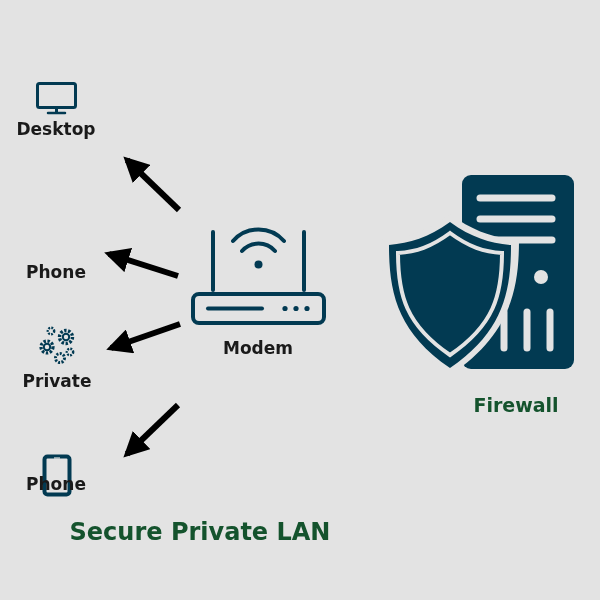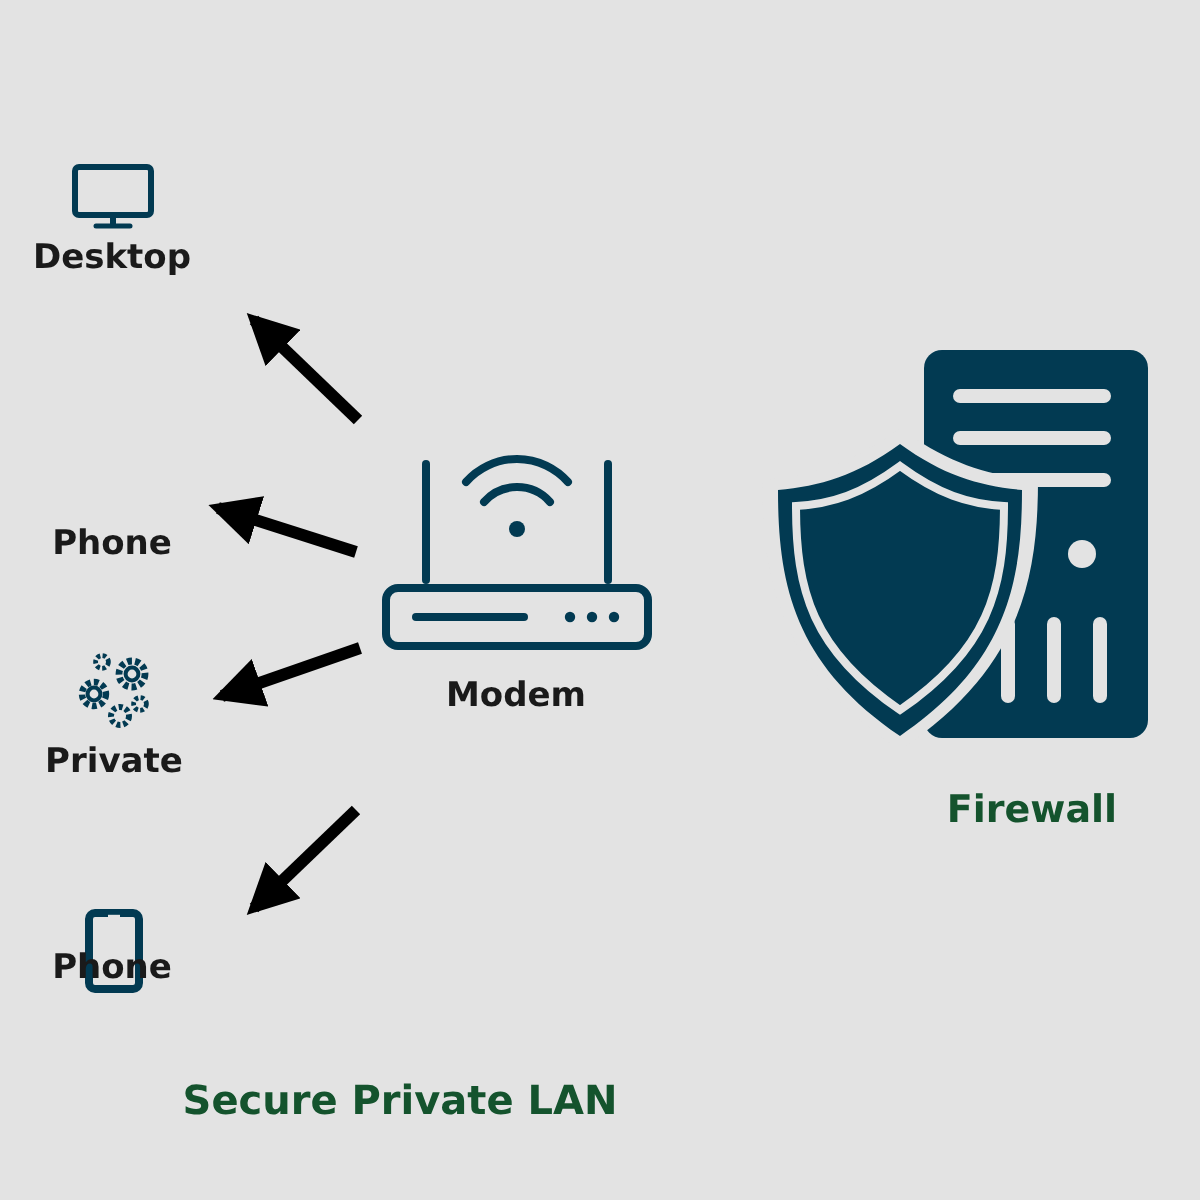--- a/index.html
+++ b/index.html
@@ -76,13 +76,13 @@
     <line x1="178" y1="405" x2="127" y2="454" marker-end="url(#ah)"></line>
   </g>
 </svg>
 
 <div class="label" style="left:56px; top:119px;">Desktop</div>
 <div class="label" style="left:56px; top:262px;">Phone</div>
 <div class="label" style="left:57px; top:371px;">Private</div>
 <div class="label" style="left:56px; top:474px;">Phone</div>
 <div class="label" style="left:258px; top:338px;">Modem</div>
 <div class="title" style="left:516px; top:394px; font-size:19px;">Firewall</div>
-<div class="title" style="left:200px; top:538px; font-size:20px;">Secure Private LAN</div>
+<div class="title" style="left:200px; top:518px; font-size:24px;">Secure Private LAN</div>
 
 </body></html>

